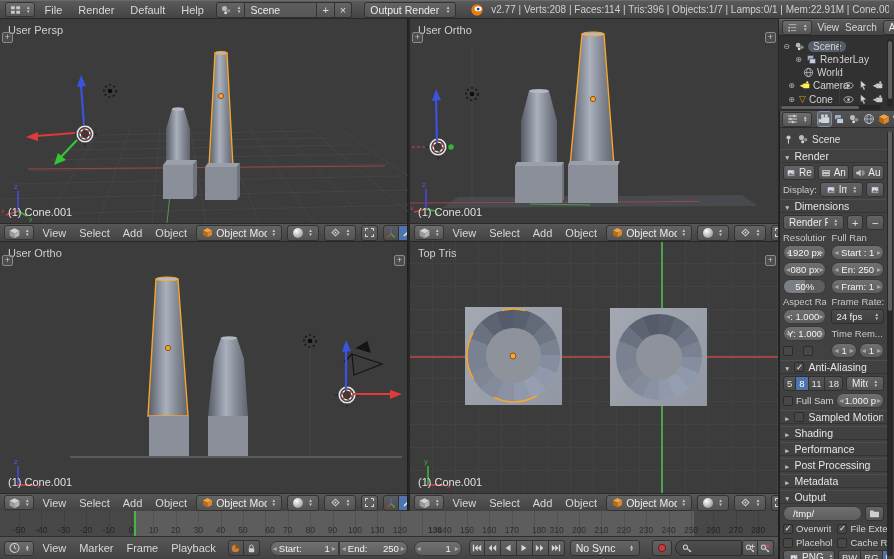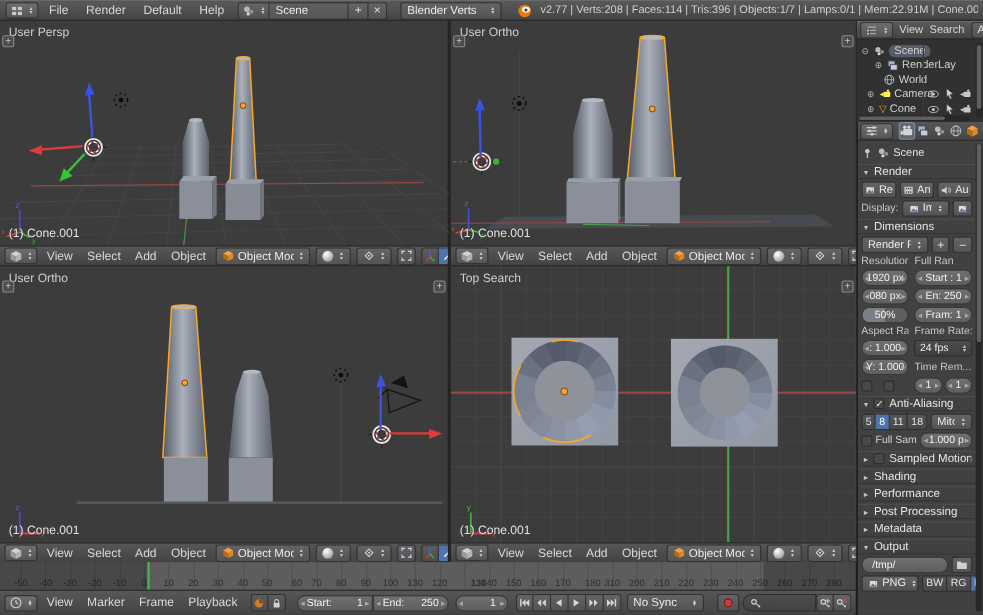--- a/index.html
+++ b/index.html
@@ -288,21 +288,21 @@
           </svg>
           <span class="updn"></span>
         </span>
       <span class="btn" style="width:72px;background:linear-gradient(#5e5e5e,#565656)">
           <span>Scene</span>
         </span>
       <span class="btn abtn"></span>
       <span class="btn xbtn"></span>
     </span>
     <span class="btn" style="margin-right:14px;width:92px;justify-content:space-between">
-        <span>Blender Verts</span>
+        <span>Output Render</span>
         <span class="updn"></span>
       </span>
     <svg class="ic" width="14" height="14" viewBox="0 0 16 16" style="margin-right:7px">
         <use href="#s-blogo"></use>
       </svg>
     <span style="font-size:10px;color:#d0d0d0;white-space:nowrap;overflow:hidden">v2.77 | Verts:208 | Faces:114 | Tris:396 | Objects:1/7 | Lamps:0/1 | Mem:22.91M | Cone.001</span>
   </div>
 
   <div class="vp" id="vp1" style="left:0;top:19px;width:408px;height:222px;border-right:1px solid #1f1f1f">
     <svg class="vp-canvas" width="408" height="204">
@@ -586,21 +586,21 @@
         </g>
         <circle cx="103" cy="114" r="3" fill="#ffa133" stroke="#8a5410"></circle>
         <g font-size="7">
           <line x1="18" y1="243" x2="18" y2="224" stroke="#3ab43a" stroke-width="1.6"></line>
             <text x="14" y="222" fill="#3ab43a">y</text>
           <line x1="18" y1="243" x2="35" y2="243" stroke="#d04040" stroke-width="1.6"></line>
             <text x="37" y="246" fill="#d04040" font-size="6">x</text>
         </g>
       </svg>
     </div>
-    <span class="vp-label">Top Search</span>
+    <span class="vp-label">Top Tris</span>
     <span class="vplus" style="right:2px"></span>
     <span class="vp-info" style="bottom:23px">(1) Cone.001</span>
     <div class="vp-header">
         <span class="vph-slot">
   <span class="ebtn mv4">
             <svg class="ic" width="13" height="12" viewBox="0 0 16 16">
               <use href="#s-cube"></use>
             </svg>
             <span class="updn"></span>
           </span>
@@ -874,20 +874,38 @@
       <div class="phdr">
           <span class="tri-o"></span>
           <span>Output</span>
         </div>
       <div class="prow">
         <span class="pill noarr" style="flex:1;justify-content:flex-start">/tmp/</span>
         <span class="btn sm" style="padding:0 3px">
             <svg class="ic" width="11" height="11" viewBox="0 0 16 16">
               <use href="#s-folder"></use>
             </svg>
+          </span>
+      </div>
+      <div class="pgrid" style="row-gap:3px">
+        <span class="prow" style="margin:0">
+            <span class="chk on"></span>
+            <span class="clabel">Overwrit</span>
+          </span>
+        <span class="prow" style="margin:0">
+            <span class="chk on"></span>
+            <span class="clabel">File Exte</span>
+          </span>
+        <span class="prow" style="margin:0">
+            <span class="chk"></span>
+            <span class="clabel">Placehol</span>
+          </span>
+        <span class="prow" style="margin:0">
+            <span class="chk"></span>
+            <span class="clabel">Cache R</span>
           </span>
       </div>
       <div class="prow">
         <span class="btn sm" style="width:52px">
             <svg class="ic" width="10" height="10" viewBox="0 0 16 16">
               <use href="#s-photo"></use>
             </svg>
             <span>PNG</span>
             <span class="updn"></span>
           </span>

